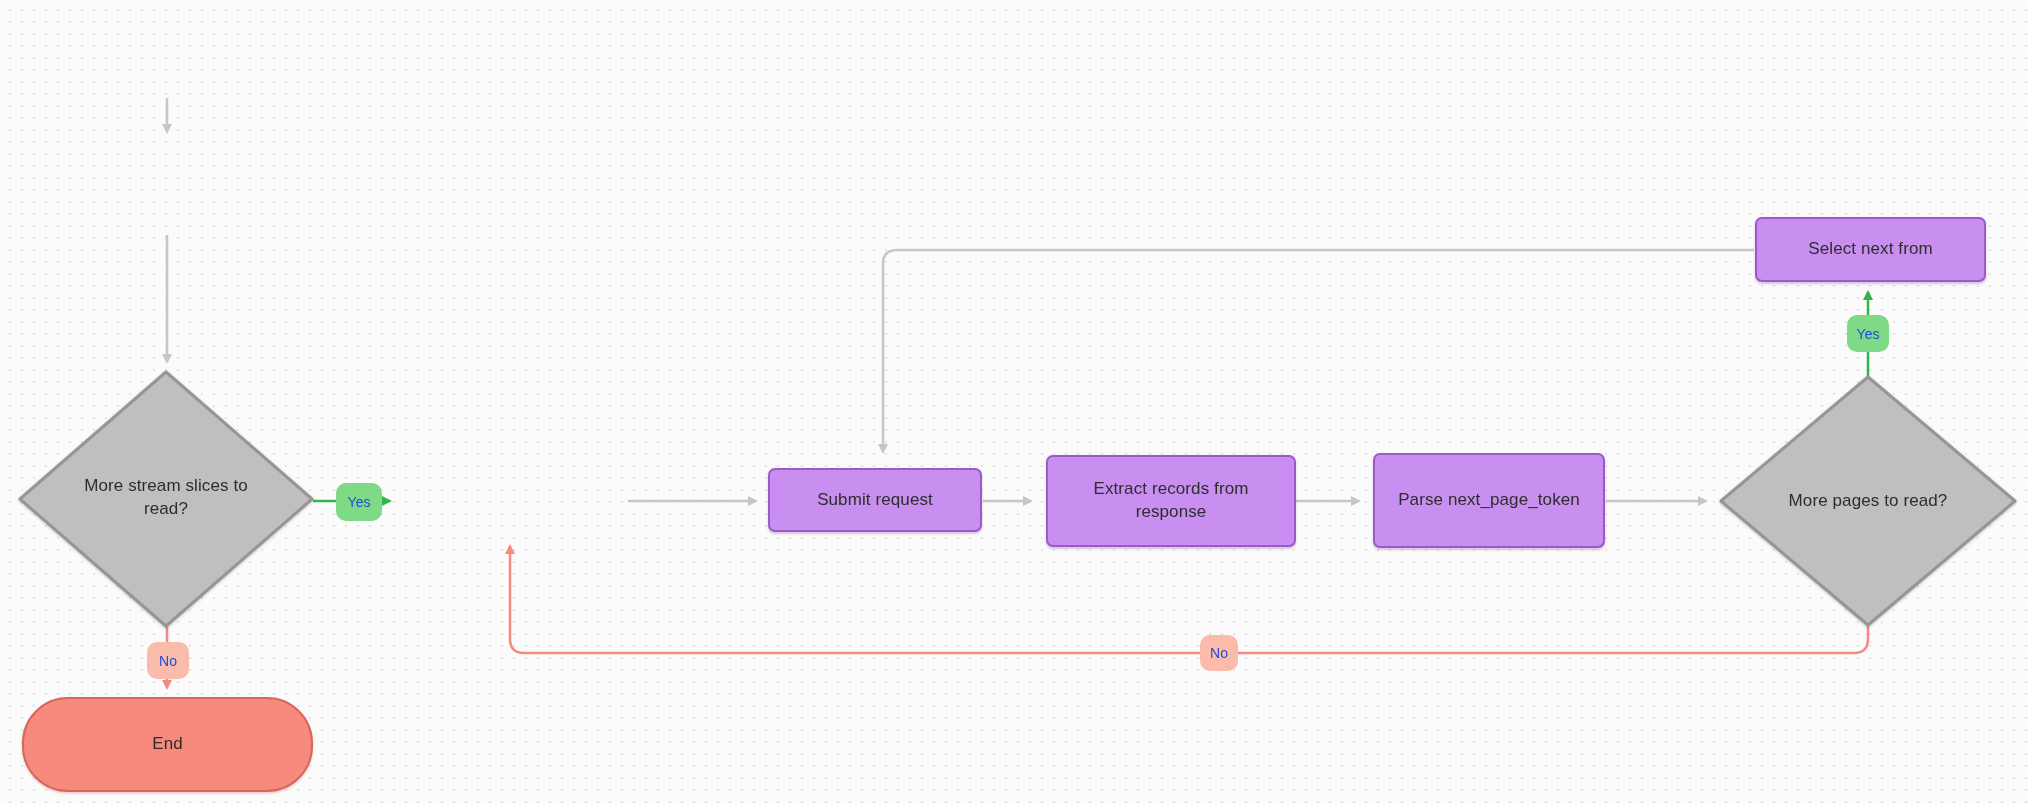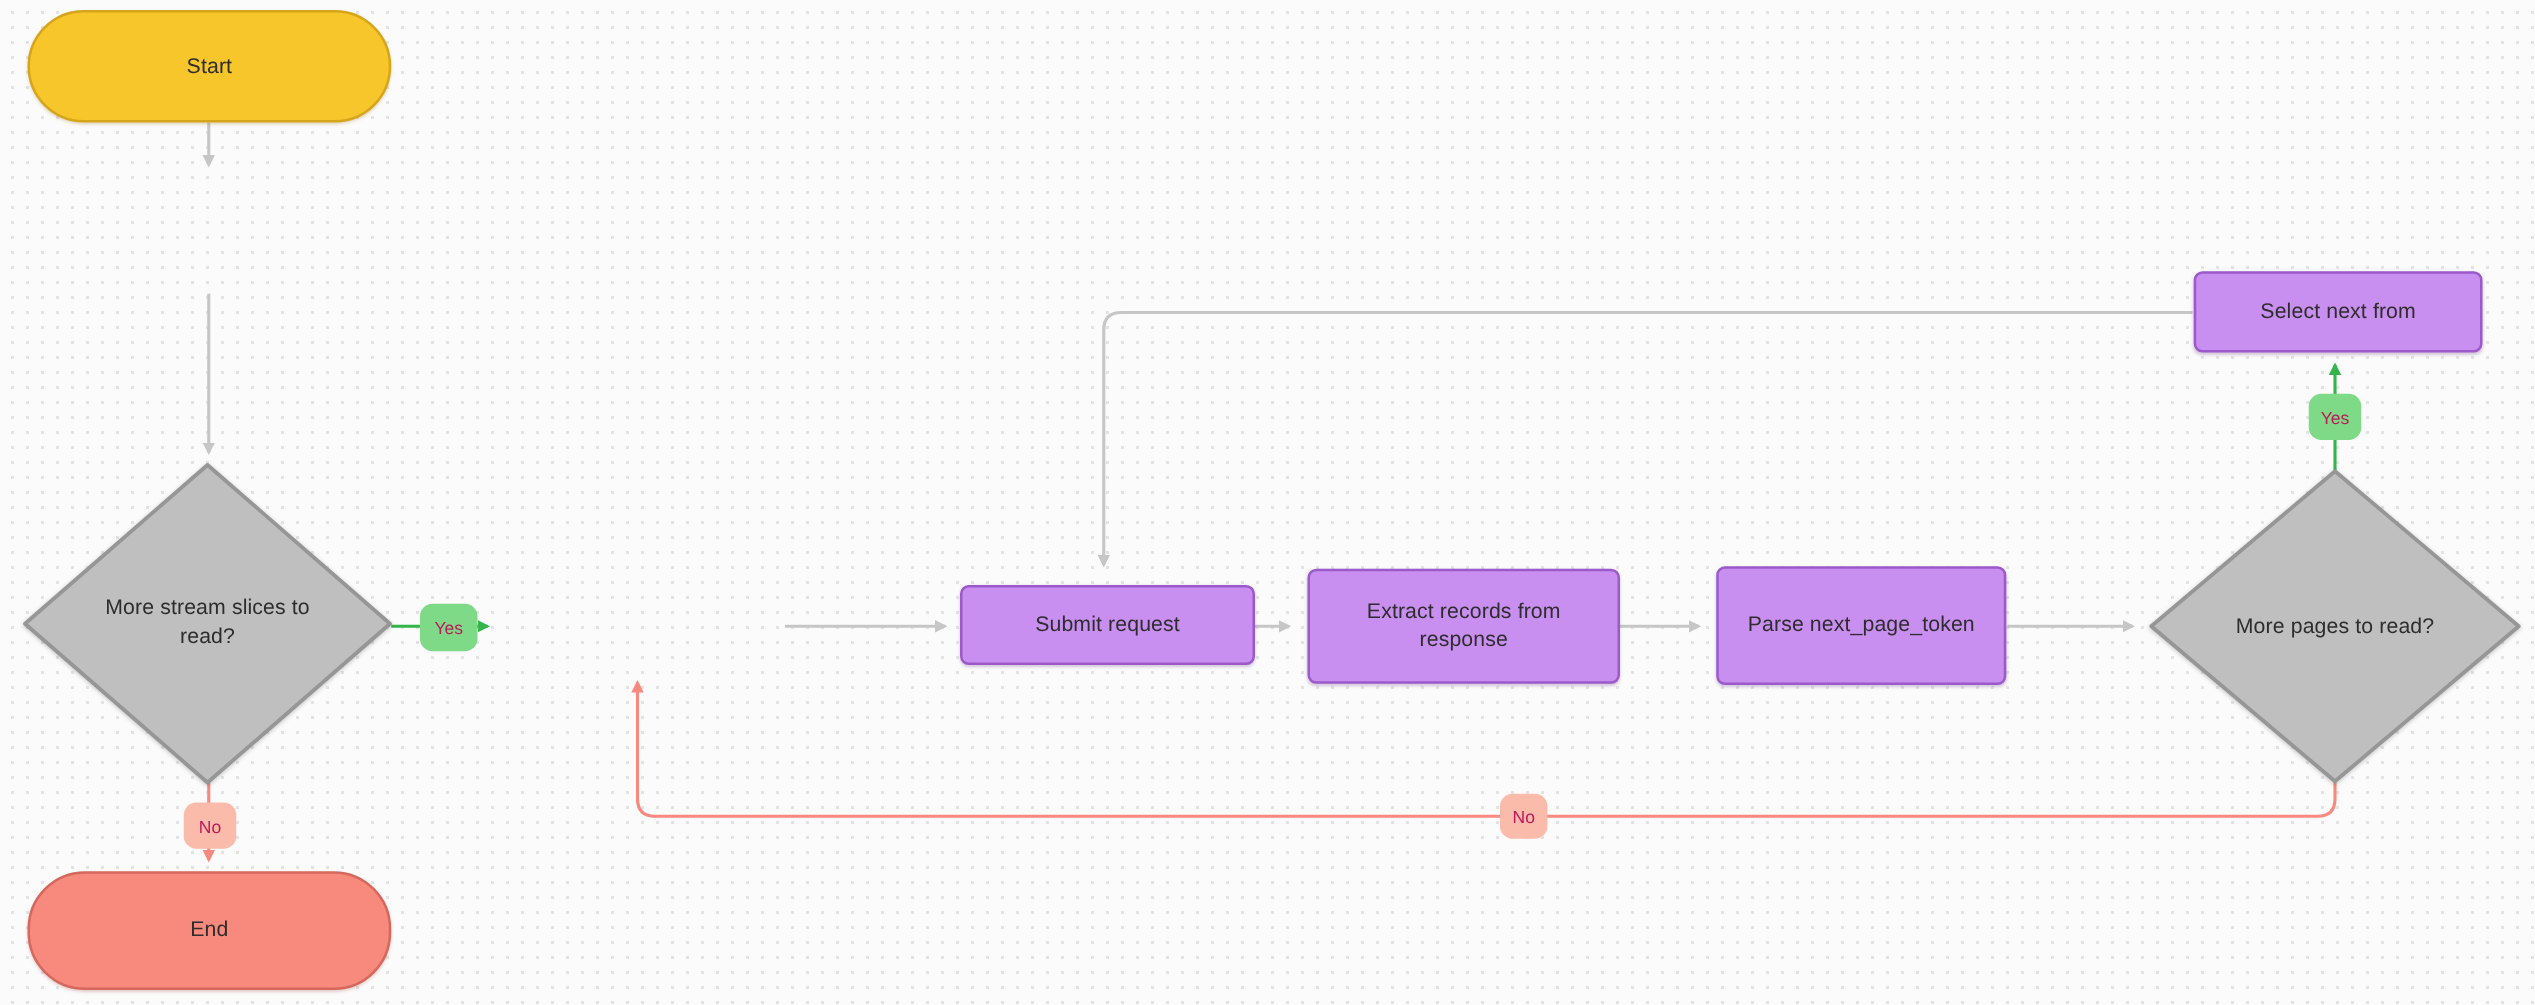--- a/index.html
+++ b/index.html
@@ -72,21 +72,21 @@
   .edge-label {
     position: absolute;
     display: flex;
     align-items: center;
     justify-content: center;
     text-align: center;
     box-sizing: border-box;
     border-radius: 10px;
     font-size: 14px;
     font-weight: 500;
-    color: #be185d;
+    color: #1d4ed8;
   }
   .edge-label.yes { background: #7EDA87; }
   .edge-label.no  { background: #FBBBAB; }
   .diamond {
     filter: drop-shadow(0 1.5px 1.5px rgba(0,0,0,0.22));
   }
 </style>
 </head>
 <body>
 
@@ -116,27 +116,26 @@
     <path d="M 313 501 L 390 501" fill="none" stroke="#35B44C" stroke-width="2.5" marker-end="url(#arrow-green)"></path>
     <path d="M 1868 376 L 1868 292" fill="none" stroke="#35B44C" stroke-width="2.5" marker-end="url(#arrow-green)"></path>
 
     <path d="M 167 626 L 167 688" fill="none" stroke="#F8897E" stroke-width="2.5" marker-end="url(#arrow-salmon)"></path>
     <path d="M 1868 626 L 1868 639 Q 1868 653 1854 653 L 524 653 Q 510 653 510 639 L 510 546" fill="none" stroke="#F8897E" stroke-width="2.5" marker-end="url(#arrow-salmon)"></path>
 
     <polygon class="diamond" points="166,372 312,499 166,626 20,499" fill="#BFBFBF" stroke="#969696" stroke-width="3" stroke-linejoin="round"></polygon>
     <polygon class="diamond" points="1868,377 2015,501 1868,625 1721,501" fill="#BFBFBF" stroke="#969696" stroke-width="3" stroke-linejoin="round"></polygon>
   </svg>
 
-  <div class="node terminal start-style" style="left:22px; top:8px; width:291px; height:90px;">Start</div>
 
 
   <div class="decision-label" style="left:76px; top:448px; width:180px; height:100px;">More stream slices to read?</div>
 
 
-  <div class="node process" style="left:768px; top:468px; width:236px; height:64px;">Submit request</div>
+  <div class="node process" style="left:768px; top:468px; width:214px; height:64px;">Submit request</div>
 
   <div class="node process" style="left:1046px; top:455px; width:250px; height:92px;">Extract records from response</div>
 
   <div class="node process" style="left:1373px; top:453px; width:232px; height:95px;">Parse next_page_token</div>
 
   <div class="decision-label" style="left:1778px; top:451px; width:180px; height:100px;">More pages to read?</div>
 
   <div class="node process" style="left:1755px; top:217px; width:231px; height:65px;">Select next from</div>
 
   <div class="node terminal end-style" style="left:22px; top:697px; width:291px; height:95px;">End</div>

